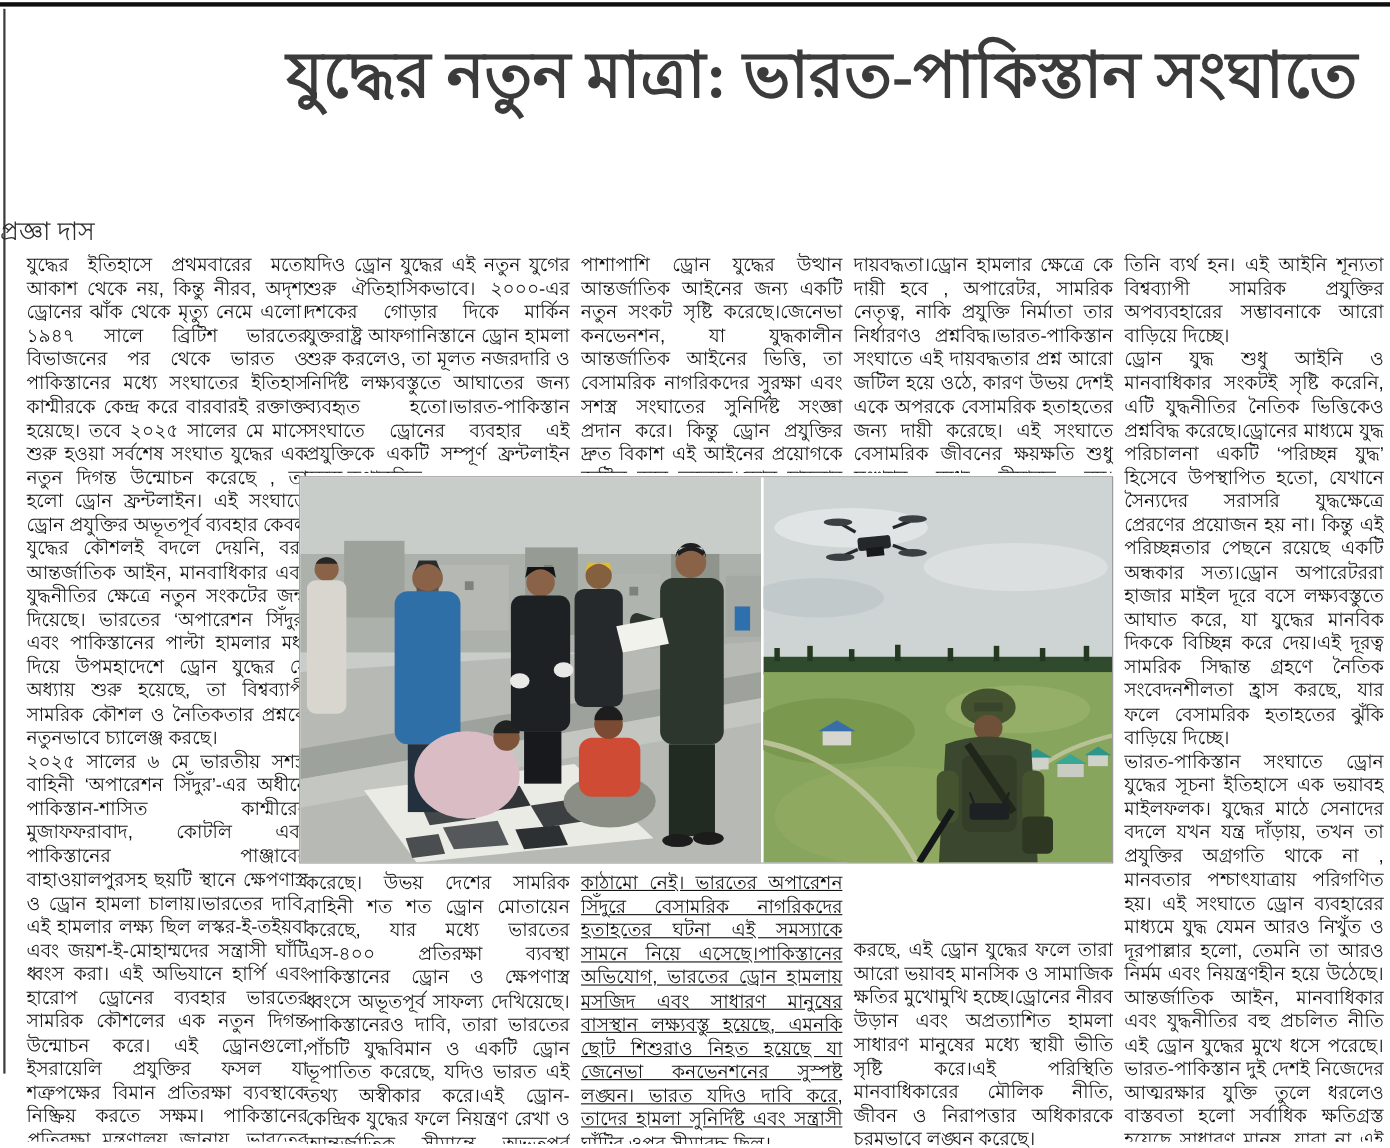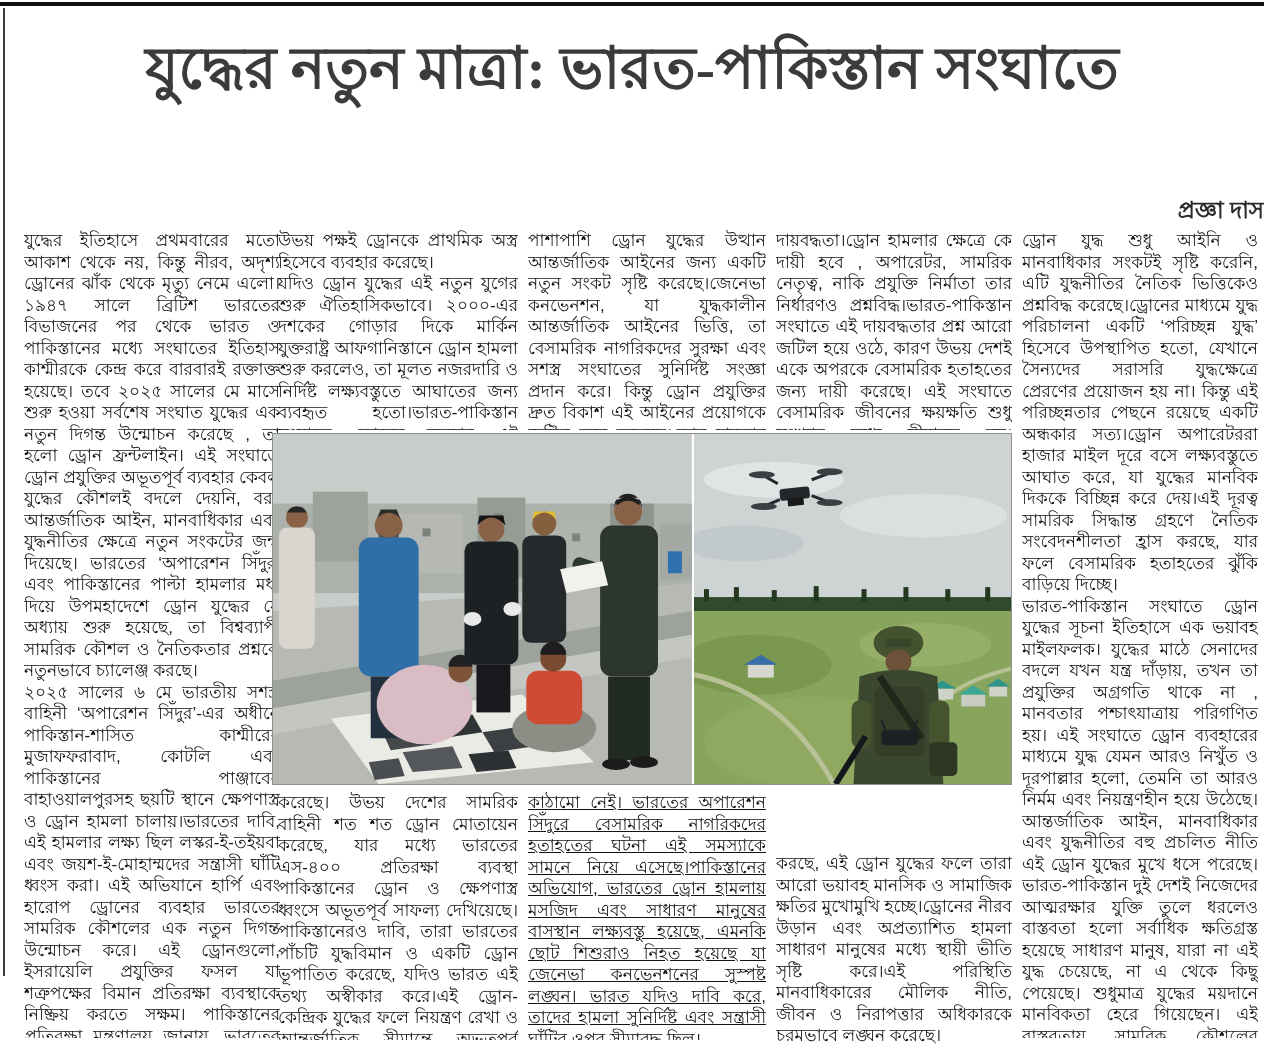--- a/index.html
+++ b/index.html
@@ -4,27 +4,27 @@
 <style>
   html,body{margin:0;padding:0;background:#ffffff;}
   #page{
     position:relative;width:1264px;height:1044px;background:#ffffff;
     font-family:"Liberation Sans","DejaVu Sans",sans-serif;color:#111;
     overflow:hidden;
   }
   .top-rule{position:absolute;left:0;top:2px;width:1264px;height:4px;background:#101010;}
   .left-rule{position:absolute;left:3px;top:8px;width:2px;height:968px;background:#3a3a3a;}
   .headline{
-    position:absolute;left:30px;top:34px;width:1204px;text-align:center;
+    position:absolute;left:30px;top:34px;width:1204px;text-align:right;
     font-weight:700;color:#3b3b3b;font-size:58px;line-height:70px;
     font-family:"Liberation Serif","DejaVu Serif",serif;letter-spacing:0;
   }
   .byline{
-    position:absolute;left:0;top:192px;width:1264px;text-align:right;
-    font-size:23px;font-weight:700;color:#2b2b2b;
+    position:absolute;left:0;top:192px;width:1264px;text-align:left;
+    font-size:23px;font-weight:400;color:#2b2b2b;
   }
   .col{
     position:absolute;text-align:justify;font-size:17px;line-height:21.5px;
     color:#131313;overflow:hidden;
   }
   .col p{margin:0;padding:0;}
   #col1{left:24px;top:230px;width:256px;height:808px;}
   #col2t{left:278px;top:230px;width:240px;height:200px;}
   #col3t{left:528px;top:230px;width:238px;height:200px;}
   #col4t{left:776px;top:230px;width:236px;height:200px;}
@@ -54,21 +54,20 @@
   </div>
 
   <div class="byline">প্রজ্ঞা দাস</div>
 
   <div class="col" id="col1">
     <p>যুদ্ধের ইতিহাসে প্রথমবারের মতো আকাশ থেকে নয়, কিন্তু নীরব, অদৃশ্য ড্রোনের ঝাঁক থেকে মৃত্যু নেমে এলো।১৯৪৭ সালে ব্রিটিশ ভারতের বিভাজনের পর থেকে ভারত ও পাকিস্তানের মধ্যে সংঘাতের ইতিহাস কাশ্মীরকে কেন্দ্র করে বারবারই রক্তাক্ত হয়েছে। তবে ২০২৫ সালের মে মাসে শুরু হওয়া সর্বশেষ সংঘাত যুদ্ধের এক নতুন দিগন্ত উন্মোচন করেছে , তা হলো ড্রোন ফ্রন্টলাইন। এই সংঘাতে ড্রোন প্রযুক্তির অভূতপূর্ব ব্যবহার কেবল যুদ্ধের কৌশলই বদলে দেয়নি, বরং আন্তর্জাতিক আইন, মানবাধিকার এবং যুদ্ধনীতির ক্ষেত্রে নতুন সংকটের জন্ম দিয়েছে। ভারতের ‘অপারেশন সিঁদুর’ এবং পাকিস্তানের পাল্টা হামলার মধ্য দিয়ে উপমহাদেশে ড্রোন যুদ্ধের যে অধ্যায় শুরু হয়েছে, তা বিশ্বব্যাপী সামরিক কৌশল ও নৈতিকতার প্রশ্নকে নতুনভাবে চ্যালেঞ্জ করছে।</p>
     <p>২০২৫ সালের ৬ মে ভারতীয় সশস্ত্র বাহিনী ‘অপারেশন সিঁদুর’-এর অধীনে পাকিস্তান-শাসিত কাশ্মীরের মুজাফফরাবাদ, কোটলি এবং পাকিস্তানের পাঞ্জাবের বাহাওয়ালপুরসহ ছয়টি স্থানে ক্ষেপণাস্ত্র ও ড্রোন হামলা চালায়।ভারতের দাবি, এই হামলার লক্ষ্য ছিল লস্কর-ই-তইয়বা এবং জয়শ-ই-মোহাম্মদের সন্ত্রাসী ঘাঁটি ধ্বংস করা। এই অভিযানে হার্পি এবং হারোপ ড্রোনের ব্যবহার ভারতের সামরিক কৌশলের এক নতুন দিগন্ত উন্মোচন করে। এই ড্রোনগুলো, ইসরায়েলি প্রযুক্তির ফসল যা শত্রুপক্ষের বিমান প্রতিরক্ষা ব্যবস্থাকে নিষ্ক্রিয় করতে সক্ষম। পাকিস্তানের প্রতিরক্ষা মন্ত্রণালয় জানায়, ভারতের এই হামলায় সাধারণ নাগরিক, এমনকি শিশুরাও নিহত হয়েছে, যা আন্তর্জাতিক মানবাধিকার সংগঠনগুলোর মধ্যে তীব্র সমালোচনার জন্ম দিয়েছে। পাকিস্তানও পাল্টা হামলায় ড্রোন ব্যবহার করে, যার মধ্যে ভারতীয় সেনাবাহিনীর ব্রিগেড সদর দপ্তর ধ্বংসের দাবি উঠে আসে। এই ঘটনা বিশ্বের প্রথম পূর্ণাঙ্গ ‘ড্রোন ফ্রন্টলাইন’ হিসেবে চিহ্নিত হয়। যেখানে</p>
   </div>
 
   <div class="col" id="col2t">
-    <p>উভয় পক্ষই ড্রোনকে প্রাথমিক অস্ত্র হিসেবে ব্যবহার করেছে।</p>
     <p>যদিও ড্রোন যুদ্ধের এই নতুন যুগের শুরু ঐতিহাসিকভাবে। ২০০০-এর দশকের গোড়ার দিকে মার্কিন যুক্তরাষ্ট্র আফগানিস্তানে ড্রোন হামলা শুরু করলেও, তা মূলত নজরদারি ও নির্দিষ্ট লক্ষ্যবস্তুতে আঘাতের জন্য ব্যবহৃত হতো।ভারত-পাকিস্তান সংঘাতে ড্রোনের ব্যবহার এই প্রযুক্তিকে একটি সম্পূর্ণ ফ্রন্টলাইন অস্ত্রে রূপান্তরিত</p>
   </div>
 
   <div class="col" id="col3t">
     <p>পাশাপাশি ড্রোন যুদ্ধের উত্থান আন্তর্জাতিক আইনের জন্য একটি নতুন সংকট সৃষ্টি করেছে।জেনেভা কনভেনশন, যা যুদ্ধকালীন আন্তর্জাতিক আইনের ভিত্তি, তা বেসামরিক নাগরিকদের সুরক্ষা এবং সশস্ত্র সংঘাতের সুনির্দিষ্ট সংজ্ঞা প্রদান করে। কিন্তু ড্রোন প্রযুক্তির দ্রুত বিকাশ এই আইনের প্রয়োগকে জটিল করে তুলেছে।ড্রোন হামলার ক্ষেত্রে লক্ষ্যবস্তুর নির্বাচন, নির্ভুলতা এবং বেসামরিক ক্ষয়ক্ষতি নিয়ে কোনো সুস্পষ্ট আইনি</p>
   </div>
 
   <div class="col" id="col4t">
     <p>দায়বদ্ধতা।ড্রোন হামলার ক্ষেত্রে কে দায়ী হবে , অপারেটর, সামরিক নেতৃত্ব, নাকি প্রযুক্তি নির্মাতা তার নির্ধারণও প্রশ্নবিদ্ধ।ভারত-পাকিস্তান সংঘাতে এই দায়বদ্ধতার প্রশ্ন আরো জটিল হয়ে ওঠে, কারণ উভয় দেশই একে অপরকে বেসামরিক হতাহতের জন্য দায়ী করেছে। এই সংঘাতে বেসামরিক জীবনের ক্ষয়ক্ষতি শুধু সংখ্যার মধ্যে সীমাবদ্ধ নয়। কাশ্মীরের সাধারণ মানুষ, যারা দশকের পর দশক ধরে সংঘাতের মধ্যে বসবাস</p>
   </div>
@@ -232,18 +231,19 @@
     <p>কাঠামো নেই। ভারতের অপারেশন সিঁদুরে বেসামরিক নাগরিকদের হতাহতের ঘটনা এই সমস্যাকে সামনে নিয়ে এসেছে।পাকিস্তানের অভিযোগ, ভারতের ড্রোন হামলায় মসজিদ এবং সাধারণ মানুষের বাসস্থান লক্ষ্যবস্তু হয়েছে, এমনকি ছোট শিশুরাও নিহত হয়েছে যা জেনেভা কনভেনশনের সুস্পষ্ট লঙ্ঘন। ভারত যদিও দাবি করে, তাদের হামলা সুনির্দিষ্ট এবং সন্ত্রাসী ঘাঁটির ওপর সীমাবদ্ধ ছিল।</p>
 
   </div>
 
   <div class="col" id="col4b">
     <p>করছে, এই ড্রোন যুদ্ধের ফলে তারা আরো ভয়াবহ মানসিক ও সামাজিক ক্ষতির মুখোমুখি হচ্ছে।ড্রোনের নীরব উড়ান এবং অপ্রত্যাশিত হামলা সাধারণ মানুষের মধ্যে স্থায়ী ভীতি সৃষ্টি করে।এই পরিস্থিতি মানবাধিকারের মৌলিক নীতি, জীবন ও নিরাপত্তার অধিকারকে চরমভাবে লঙ্ঘন করেছে।</p>
     <p>জাতিসংঘের মহাসচিব অ্যান্তোনিও গুতেরেস এই সংঘাতে উভয় পক্ষকে সংযত হবার আহ্বান জানান, কিন্তু ড্রোন যুদ্ধের নিয়ন্ত্রণের জন্য কোনো সুনির্দিষ্ট নির্দেশনা প্রদান করতে</p>
   </div>
 
   <div class="col" id="col5">
+    <p>তিনি ব্যর্থ হন। এই আইনি শূন্যতা বিশ্বব্যাপী সামরিক প্রযুক্তির অপব্যবহারের সম্ভাবনাকে আরো বাড়িয়ে দিচ্ছে।</p>
     <p>ড্রোন যুদ্ধ শুধু আইনি ও মানবাধিকার সংকটই সৃষ্টি করেনি, এটি যুদ্ধনীতির নৈতিক ভিত্তিকেও প্রশ্নবিদ্ধ করেছে।ড্রোনের মাধ্যমে যুদ্ধ পরিচালনা একটি ‘পরিচ্ছন্ন যুদ্ধ’ হিসেবে উপস্থাপিত হতো, যেখানে সৈন্যদের সরাসরি যুদ্ধক্ষেত্রে প্রেরণের প্রয়োজন হয় না। কিন্তু এই পরিচ্ছন্নতার পেছনে রয়েছে একটি অন্ধকার সত্য।ড্রোন অপারেটররা হাজার মাইল দূরে বসে লক্ষ্যবস্তুতে আঘাত করে, যা যুদ্ধের মানবিক দিককে বিচ্ছিন্ন করে দেয়।এই দূরত্ব সামরিক সিদ্ধান্ত গ্রহণে নৈতিক সংবেদনশীলতা হ্রাস করছে, যার ফলে বেসামরিক হতাহতের ঝুঁকি বাড়িয়ে দিচ্ছে।</p>
     <p>ভারত-পাকিস্তান সংঘাতে ড্রোন যুদ্ধের সূচনা ইতিহাসে এক ভয়াবহ মাইলফলক। যুদ্ধের মাঠে সেনাদের বদলে যখন যন্ত্র দাঁড়ায়, তখন তা প্রযুক্তির অগ্রগতি থাকে না , মানবতার পশ্চাৎযাত্রায় পরিগণিত হয়। এই সংঘাতে ড্রোন ব্যবহারের মাধ্যমে যুদ্ধ যেমন আরও নিখুঁত ও দূরপাল্লার হলো, তেমনি তা আরও নির্মম এবং নিয়ন্ত্রণহীন হয়ে উঠেছে।আন্তর্জাতিক আইন, মানবাধিকার এবং যুদ্ধনীতির বহু প্রচলিত নীতি এই ড্রোন যুদ্ধের মুখে ধসে পরেছে। ভারত-পাকিস্তান দুই দেশই নিজেদের আত্মরক্ষার যুক্তি তুলে ধরলেও বাস্তবতা হলো সর্বাধিক ক্ষতিগ্রস্ত হয়েছে সাধারণ মানুষ, যারা না এই যুদ্ধ চেয়েছে, না এ থেকে কিছু পেয়েছে। শুধুমাত্র যুদ্ধের ময়দানে মানবিকতা হেরে গিয়েছেন। এই বাস্তবতায় সামরিক কৌশলের পাশাপাশি আন্তর্জাতিক আইন ও কূটনীতিতেও ড্রোন যুদ্ধের নীতিগত ও নৈতিক কাঠামো সংস্কার প্রয়োজন। অন্যথায়, ভবিষ্যতের যুদ্ধে মানুষ নয়, যন্ত্র নির্ধারণ করবে বেঁচে থাকার অধিকার এবং সভ্যতাকেও ধ্বংসস্তূপে পরিণত করবে। যা কখনোই কাম্য নয়।</p>
 
   </div>
 
 </div>
 
 </body></html>

